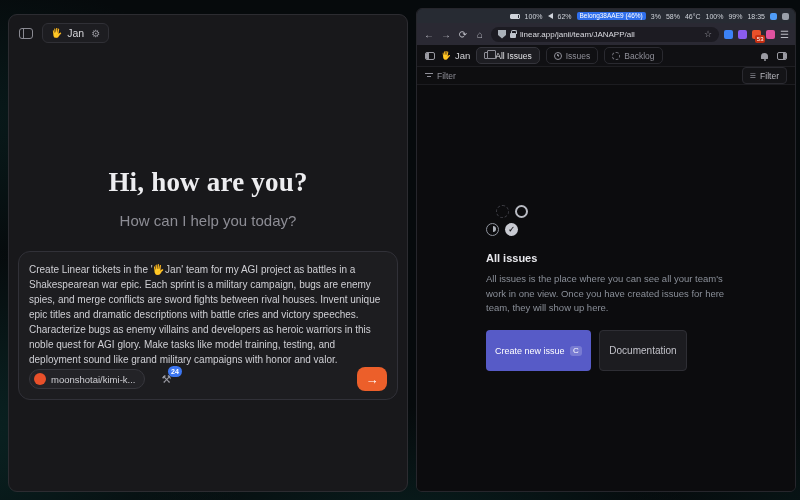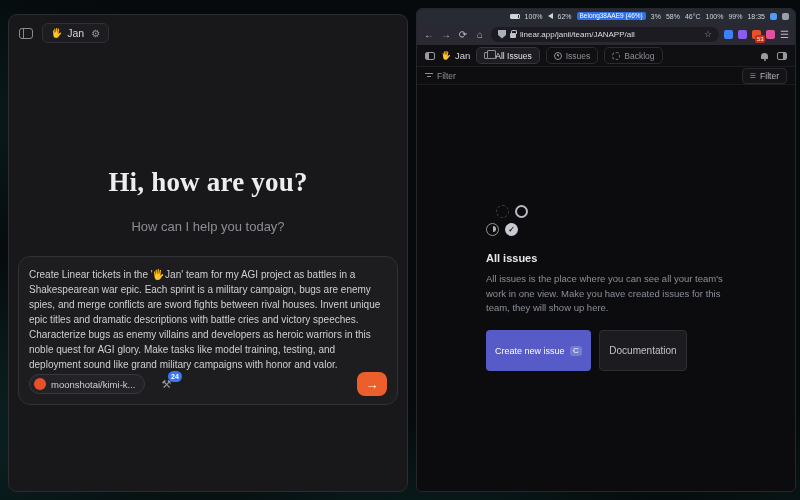--- a/index.html
+++ b/index.html
@@ -26,21 +26,21 @@
   }
   .jan-topbar { display:flex; align-items:center; gap:9px; padding:8px 10px 6px; }
   .sidebar-toggle { width:14px; height:11px; border:1.2px solid #8a8a92; border-radius:3px; position:relative; cursor:pointer; }
   .sidebar-toggle::after { content:""; position:absolute; left:3px; top:0; bottom:0; width:1.2px; background:#8a8a92; }
   .jan-pill { display:flex; align-items:center; gap:5px; border:1px solid #303036; background:#1d1d21; border-radius:6px; padding:3px 8px; color:#d6d6da; font-size:10.5px; cursor:pointer; }
   .jan-pill .emoji { font-size:9px; }
   .gear { color:#9a9aa2; font-size:10px; margin-left:2px; }
 
   .jan-center { display:flex; flex-direction:column; align-items:center; margin-top:118px; }
   .greeting { font-family:"Liberation Serif", serif; font-size:27px; font-weight:600; color:#ededf0; letter-spacing:.2px; }
-  .subtitle { margin-top:21px; font-size:13px; color:#8d8d95; }
+  .subtitle { margin-top:14px; font-size:15px; color:#8d8d95; }
 
   .composer { margin:22px 9px 0; background:#1d1d20; border:1px solid #313138; border-radius:12px; padding:10px 10px 8px; }
   .composer-text { font-size:10px; line-height:1.5; color:#cfcfd4; cursor:text; }
   .composer-row { display:flex; align-items:center; gap:14px; }
   .model-pill { display:flex; align-items:center; gap:5px; background:#232327; border:1px solid #37373d; border-radius:999px; padding:3px 9px 3px 4px; font-size:9.5px; color:#cfcfd4; cursor:pointer; }
   .model-dot { width:12px; height:12px; border-radius:50%; background:#e8502a; }
   .tools { position:relative; color:#9a9aa2; font-size:11px; cursor:pointer; margin-left:2px; }
   .tools-badge { position:absolute; top:-7px; right:-11px; background:#3c76f1; color:#fff; font-size:7px; line-height:1; padding:2px 3.5px; border-radius:999px; font-weight:700; }
   .send { margin-left:auto; width:30px; height:24px; border:none; border-radius:8px; background:#ec5f2a; color:#fff; font-size:13px; display:flex; align-items:center; justify-content:center; cursor:pointer; }
 
@@ -82,21 +82,21 @@
   .tab-pill.active { background:#1d1d22; color:#e2e2e6; border-color:#34343b; }
   .ic-copy { width:7px; height:7px; border:1px solid #8f8f98; border-radius:1px; position:relative; }
   .ic-copy::after { content:""; position:absolute; left:2px; top:-3px; width:7px; height:7px; border:1px solid #8f8f98; border-radius:1px; background:#1d1d22; }
   .ic-half { width:8px; height:8px; border-radius:50%; border:1px solid #8f8f98; position:relative; }
   .ic-half::after { content:""; position:absolute; inset:1.5px; border-radius:50%; background:conic-gradient(#8f8f98 0 50%, transparent 50% 100%); }
   .ic-dashed { width:8px; height:8px; border-radius:50%; border:1px dashed #6f6f78; }
   .lh-right { margin-left:auto; display:flex; align-items:center; gap:9px; }
   .bell { width:7px; height:6px; background:#9a9aa2; border-radius:4px 4px 1px 1px; position:relative; cursor:pointer; }
   .bell::after { content:""; position:absolute; left:2.5px; bottom:-2.5px; width:2px; height:2px; border-radius:50%; background:#9a9aa2; }
 
-  .filter-row { height:18px; display:flex; align-items:center; padding:0 8px; border-bottom:1px solid #1c1c20; background:#0e0e10; flex:none; }
+  .filter-row { height:18px; display:flex; padding:0 8px; border-bottom:1px solid #1c1c20; background:#0e0e10; flex:none; }
   .filter-btn { display:flex; gap:4px; align-items:center; color:#8f8f98; font-size:8.5px; cursor:pointer; }
   .ic-filter { width:8px; height:7px; position:relative; }
   .ic-filter::before { content:""; position:absolute; top:1px; left:0; right:0; height:1px; background:#8f8f98; }
   .ic-filter::after { content:""; position:absolute; top:4px; left:2px; right:2px; height:1px; background:#8f8f98; }
   .display-btn { margin-left:auto; display:flex; gap:4px; align-items:center; color:#b9b9c0; font-size:8.5px; border:1px solid #2a2a30; border-radius:4px; padding:2px 7px; background:#141417; cursor:pointer; }
   .display-btn .glyph { font-size:7px; color:#8f8f98; }
 
   .linear-main { flex:1; background:#0c0c0e; display:flex; align-items:center; justify-content:center; }
   .empty { width:240px; }
   .status-grid { margin-bottom:16px; }
@@ -234,21 +234,21 @@
           <div class="status-row first">
             <span class="st st-backlog"></span>
             <span class="st st-todo"></span>
           </div>
           <div class="status-row">
             <span class="st st-progress"></span>
             <span class="st st-done"></span>
           </div>
         </div>
         <div class="empty-title">All issues</div>
-        <div class="empty-desc">All issues is the place where you can see all your team's work in one view. Make you have created issues for this team, they will show up here.</div>
+        <div class="empty-desc">All issues is the place where you can see all your team's work in one view. Once you have created issues for here team, they will show up here.</div>
         <div class="empty-actions">
           <button class="btn-primary">
             <span>Create new issue</span>
             <span class="kbd">C</span>
           </button>
           <button class="btn-secondary">Documentation</button>
         </div>
       </div>
     </div>
 

